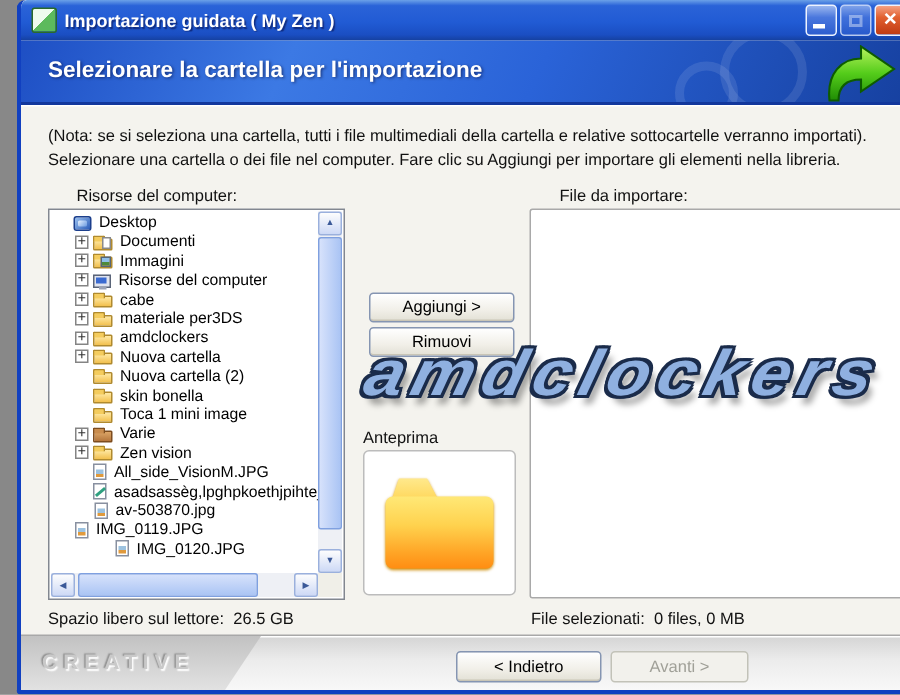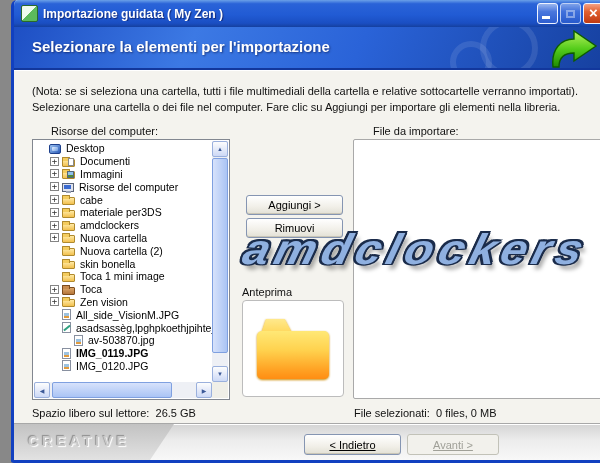--- a/index.html
+++ b/index.html
@@ -118,21 +118,21 @@
   .footer{position:absolute;left:0;right:0;bottom:0;height:36px;
     background:linear-gradient(180deg,#d4d4d4 0%,#ececec 45%,#f8f8f8 100%);
     border-top:1px solid #a8a8a8;box-shadow:inset 0 1px 0 #fff;}
   .logo-strip{position:absolute;left:0;top:0;bottom:0;width:170px;
     background:linear-gradient(180deg,#c2c2c2,#e2e2e2);
     clip-path:polygon(0 0,160px 0,136px 100%,0 100%);}
   .brand{position:absolute;left:14px;top:9px;font-size:14px;font-weight:bold;letter-spacing:4px;
     color:#c9c9c9;text-shadow:1px 1px 1px #ffffff,-1px -1px 1px #8f8f8f;}
   .f-btn{position:absolute;top:10px;height:21px;box-sizing:border-box;border:1px solid #8595b2;border-radius:3px;
     background:linear-gradient(180deg,#ffffff,#f1efe8 60%,#e2e0d5);font-size:11px;color:#000;
-    display:flex;align-items:center;justify-content:center;box-shadow:inset 0 -1px 0 #c9c5b6;text-decoration:underline;}
+    display:flex;align-items:center;justify-content:center;box-shadow:inset 0 -1px 0 #c9c5b6;}
   .f-back{left:290px;width:97px;}
   .f-next{left:393px;width:92px;color:#a0a098;background:#f2f1ec;border-color:#c2c2b8;box-shadow:none;}
   .f-cancel{left:492px;width:96px;}
 </style>
 </head>
 <body>
 
 <div class="window">
 
   <div class="titlebar">
@@ -147,21 +147,21 @@
         </span>
       <span class="tbtn close">
           <span class="x">×</span>
         </span>
     </span>
   </div>
 
   <div class="banner">
     <span class="deco-circle dc1"></span>
     <span class="deco-circle dc2"></span>
-    <div class="banner-title">Selezionare la elementi per l'importazione</div>
+    <div class="banner-title">Selezionare la cartella per l'importazione</div>
     <span class="arrow-wrap">
       <svg width="52" height="38" viewBox="0 0 52 38">
         <defs>
           <linearGradient id="ga" x1="0" y1="0" x2="0" y2="1">
             <stop offset="0" stop-color="#b8f25e"></stop>
               <stop offset="0.5" stop-color="#54cc1a"></stop>
               <stop offset="1" stop-color="#1f8c04"></stop>
           </linearGradient>
         </defs>
         <path d="M7 37 C5 19 15 9 28 9 L28 1 L50 16 L28 31 L28 23 C19 23 13 27 13 37 Z" fill="url(#ga)" stroke="#0e5c00" stroke-width="1.4"></path>
@@ -231,48 +231,48 @@
             <span class="tlabel">skin bonella</span>
           </div>
           <div class="trow" style="padding-left: 16px;">
             <span class="plus-spacer"></span>
             <span class="ic ic-folder"></span>
             <span class="tlabel">Toca 1 mini image</span>
           </div>
           <div class="trow" style="padding-left: 16px;">
             <span class="plus">+</span>
             <span class="ic ic-folder-brown"></span>
-            <span class="tlabel">Toca</span>
+            <span class="tlabel">Varie</span>
           </div>
           <div class="trow" style="padding-left: 16px;">
             <span class="plus">+</span>
             <span class="ic ic-folder"></span>
             <span class="tlabel">Zen vision</span>
           </div>
           <div class="trow" style="padding-left: 16px;">
             <span class="plus-spacer"></span>
             <span class="ic ic-image-file"></span>
             <span class="tlabel">All_side_VisionM.JPG</span>
           </div>
           <div class="trow" style="padding-left: 16px;">
             <span class="plus-spacer"></span>
             <span class="ic ic-text-file"></span>
             <span class="tlabel">asadsassèg,lpghpkoethjpihtejpihphte.</span>
           </div>
-          <div class="trow" style="padding-left: 28px;">
+          <div class="trow" style="padding-left: 17px;">
             <span class="plus-spacer"></span>
             <span class="ic ic-image-file"></span>
             <span class="tlabel">av-503870.jpg</span>
           </div>
-          <div class="trow" style="padding-left: 16px; font-weight: bold;">
+          <div class="trow" style="padding-left: 4px;">
             <span class="plus-spacer"></span>
             <span class="ic ic-image-file"></span>
             <span class="tlabel">IMG_0119.JPG</span>
           </div>
-          <div class="trow" style="padding-left: 16px;">
+          <div class="trow" style="padding-left: 31px;">
             <span class="plus-spacer"></span>
             <span class="ic ic-image-file"></span>
             <span class="tlabel">IMG_0120.JPG</span>
           </div>
         </div>
       <div class="vscroll">
         <span class="sbtn sb-up">▲</span>
         <span class="vthumb"></span>
         <span class="sbtn sb-dn">▼</span>
       </div>

